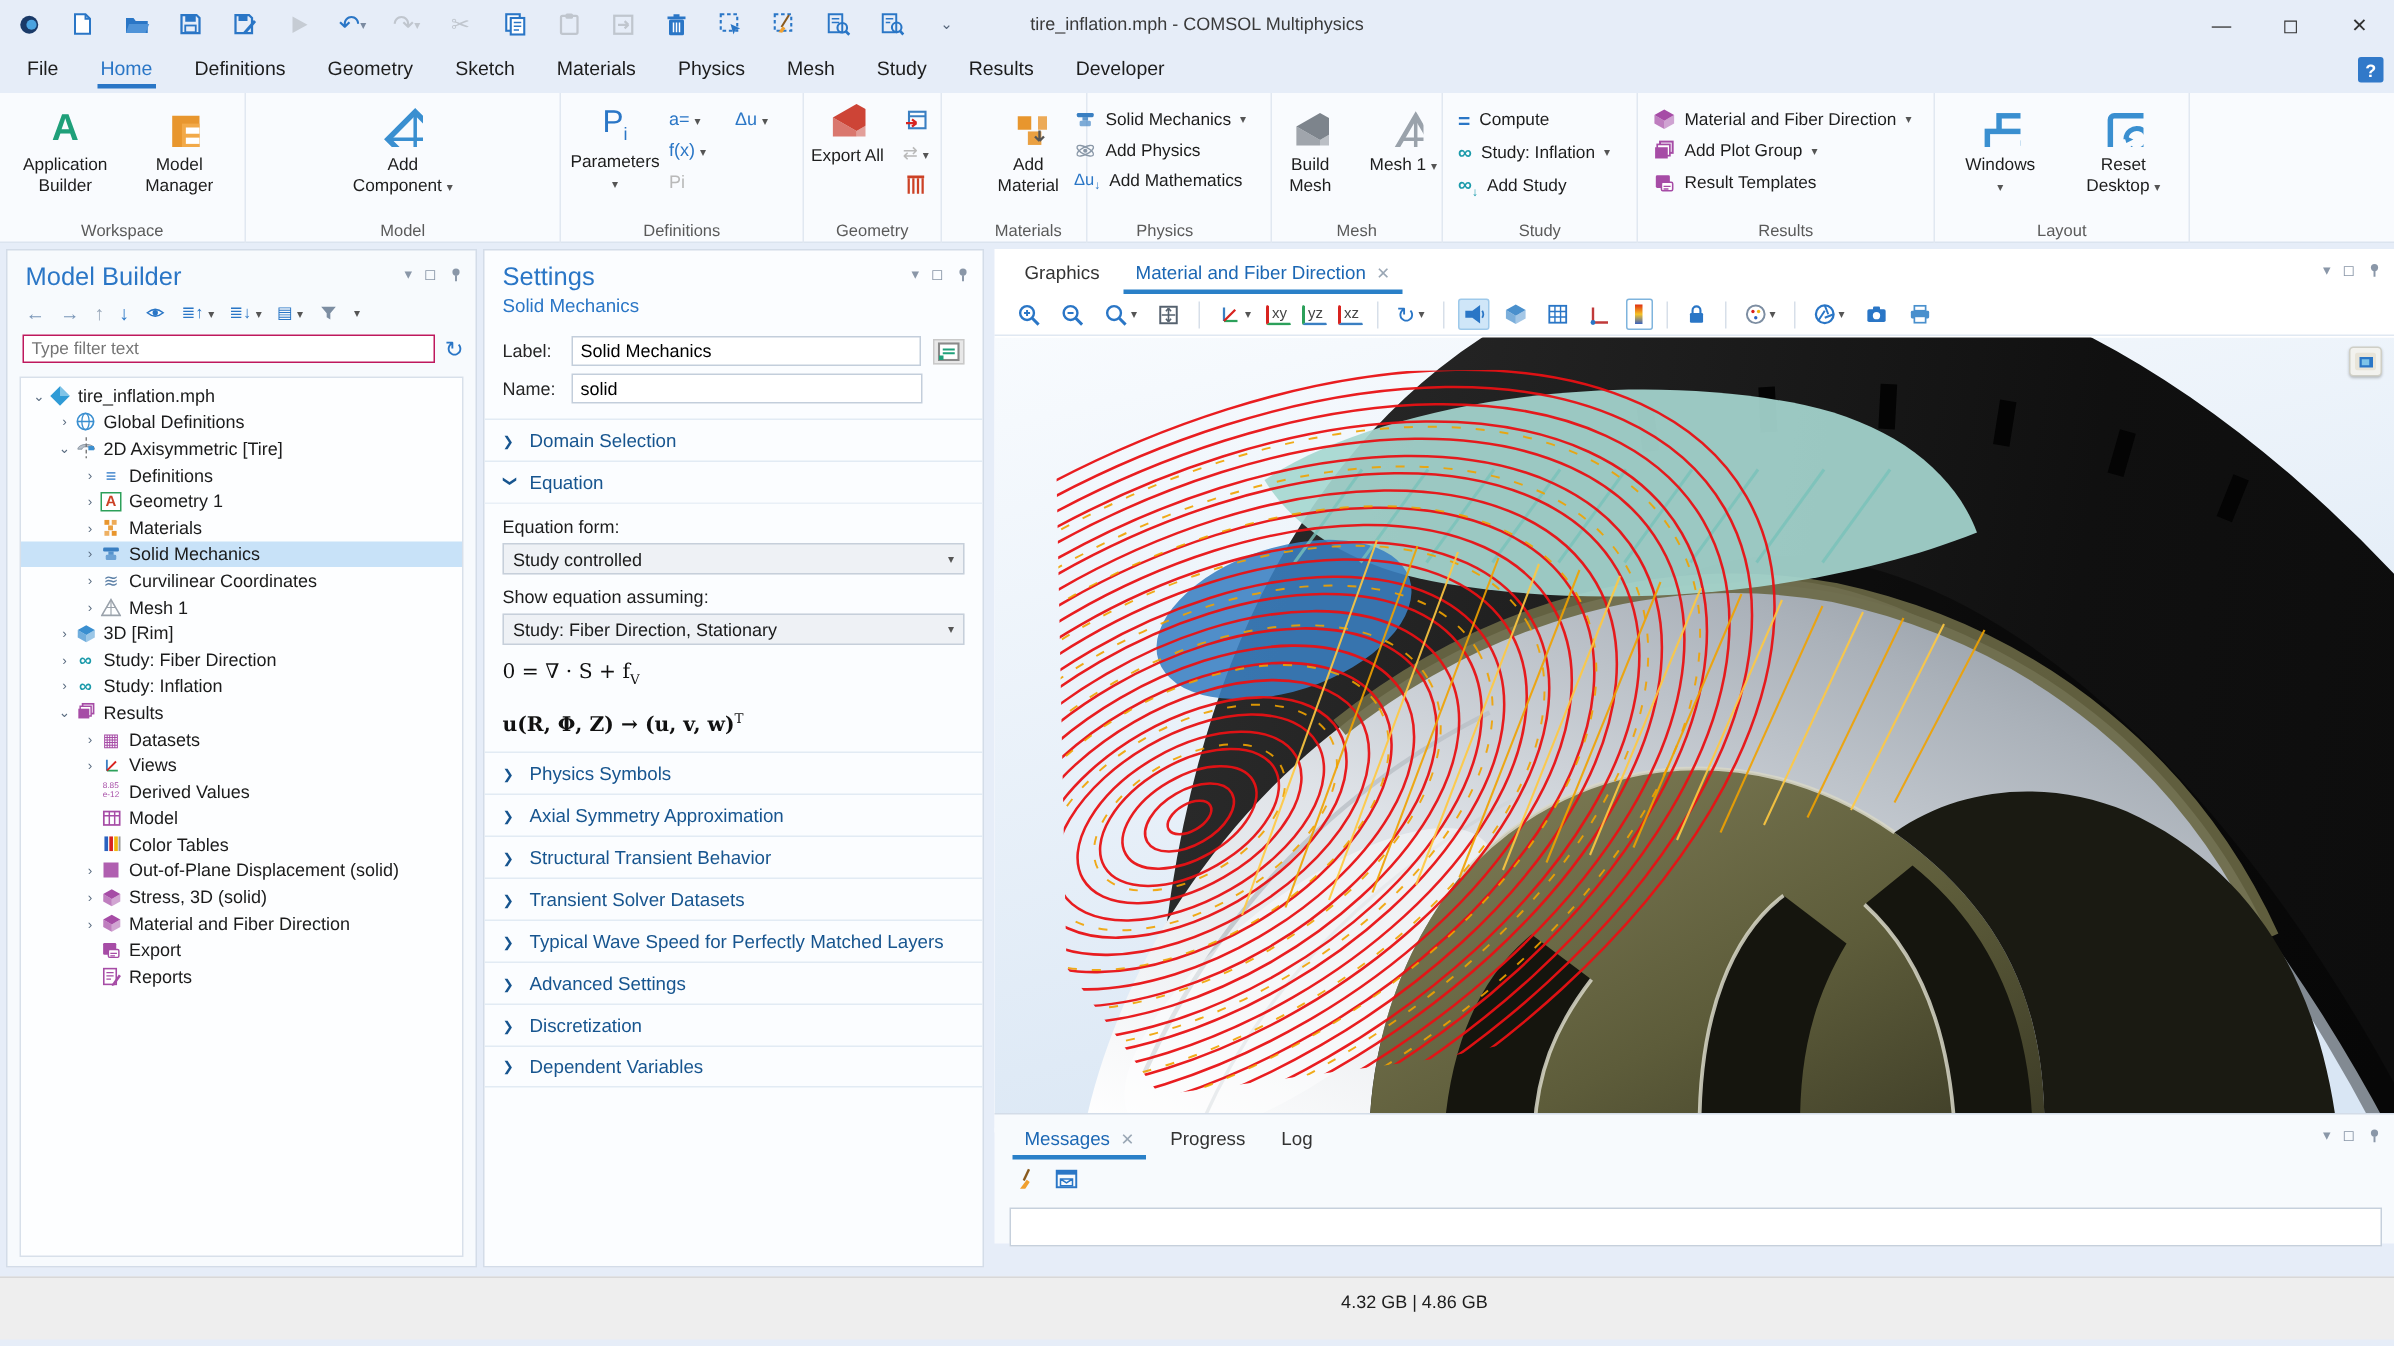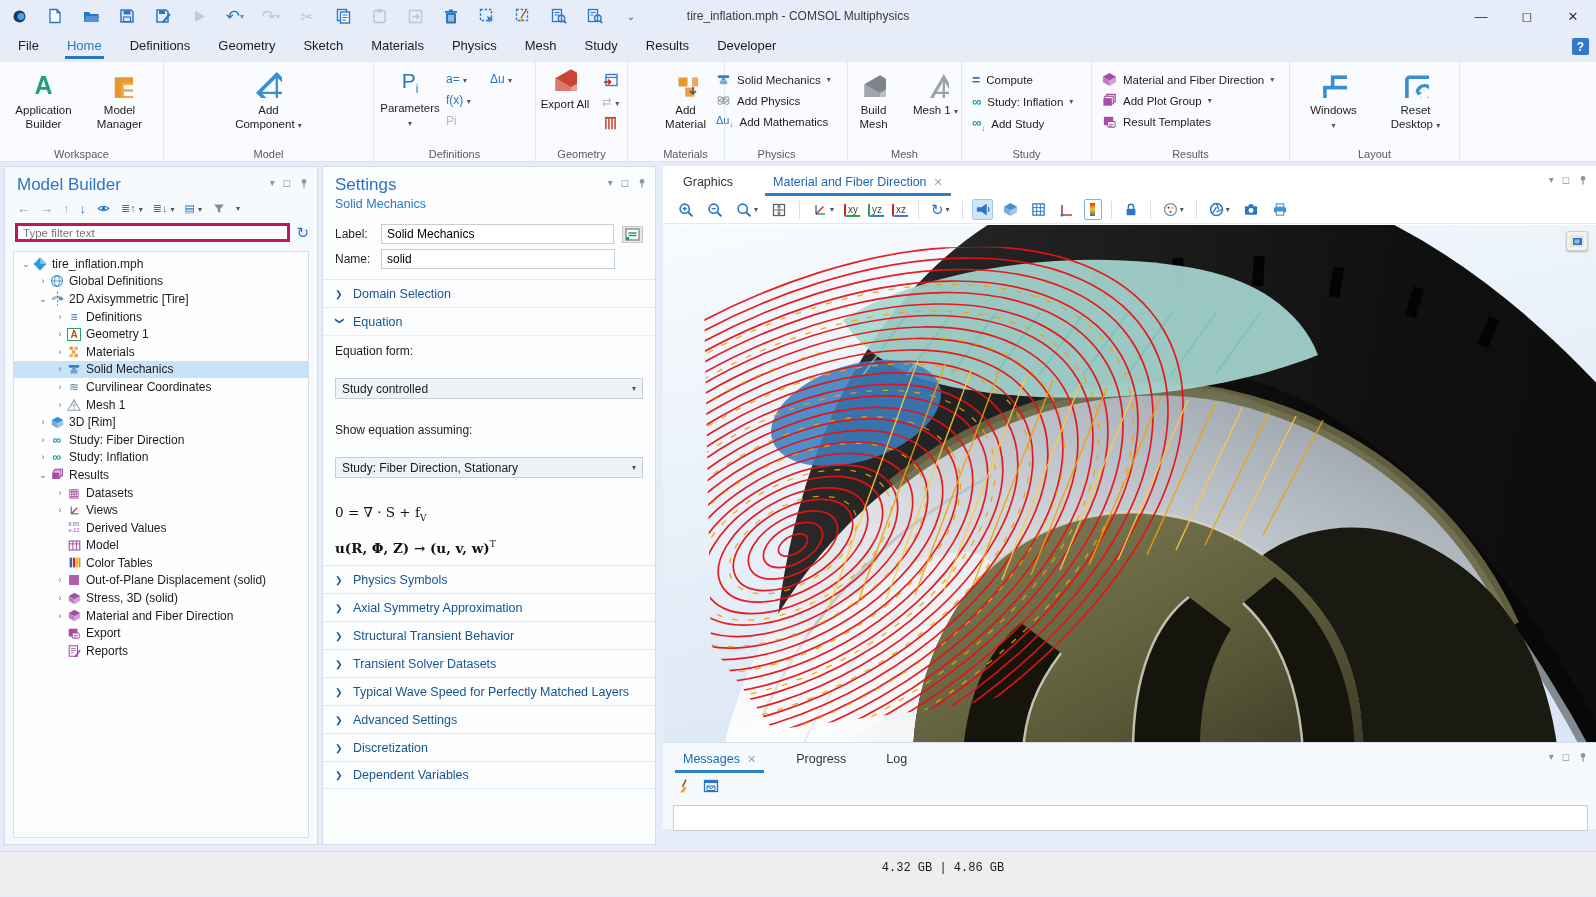--- a/index.html
+++ b/index.html
@@ -31,53 +31,53 @@
   .chev { font-size:8px; color:#555; }
   .smallcol { display:flex; flex-direction:column; gap:7px; padding-top:10px; }
   .dis { color:#b9b9b9 !important; }
   
   .panel { position:absolute; background:#f7fafd; border:1px solid #d3dce8; }
   .phead { font-size:17px; color:#2a76c6; padding:8px 0 2px 12px; }
   .pctrl { position:absolute; top:10px; right:8px; display:flex; gap:8px; color:#8a97a8; font-size:10px; align-items:center; }
   
   #mb-toolbar { display:flex; align-items:center; gap:10px; padding:4px 0 4px 12px; font-size:13px; }
   #mb-filter-row { display:flex; align-items:center; gap:6px; padding:3px 8px 4px 10px; }
-  #mb-filter { flex:1; height:19px; border:3px solid #be185d; background:#fff; font-size:11.5px; padding:0 5px; color:#444; font-family:"Liberation Sans",sans-serif; }
+  #mb-filter { flex:1; height:19px; border:1px solid #be185d; background:#fff; font-size:11.5px; padding:0 5px; color:#444; font-family:"Liberation Sans",sans-serif; }
   #tree { position:absolute; left:8px; right:8px; top:84px; bottom:6px; background:#fdfeff; border:1px solid #d8e0ea; overflow:hidden; padding-top:3px; }
   .trow { display:flex; align-items:center; height:17.6px; font-size:12px; color:#1b1b1b; white-space:nowrap; }
   .trow.sel { background:#c8e2f8; }
   .texp { width:12px; text-align:center; color:#5a6c80; font-size:9px; flex:none; }
   .ticon { width:16px; height:14px; flex:none; display:flex; align-items:center; justify-content:center; margin-right:4px; }
   
   .set-row { display:flex; align-items:center; gap:8px; padding:5px 12px 0 12px; }
   .set-row label { width:38px; font-size:12px; }
   .set-input { flex:1; height:20px; border:1px solid #c3cedb; background:#fff; font-size:12px; padding:0 5px; font-family:"Liberation Sans",sans-serif; }
   .sec { display:flex; align-items:center; gap:8px; height:28px; border-top:1px solid #e2ebf4; padding-left:12px; color:#17558f; font-size:12.5px; }
   .sec .sc { color:#17558f; font-size:9px; width:10px; }
   .eq-label { font-size:12px; color:#1d1d1d; padding:8px 12px 4px 12px; }
-  .dropdown { margin:16px 12px; height:21px; background:#eef1f5; border:1px solid #c6cfda; display:flex; align-items:center; padding:0 6px; font-size:12px; justify-content:space-between; color:#1a1a1a; }
+  .dropdown { margin:0 12px; height:21px; background:#eef1f5; border:1px solid #c6cfda; display:flex; align-items:center; padding:0 6px; font-size:12px; justify-content:space-between; color:#1a1a1a; }
   .equation { font-family:"DejaVu Serif", serif; font-size:13.5px; padding:10px 12px 2px 12px; color:#111; }
   
-  #gfx-tabs, #msg-tabs { display:flex; align-items:flex-end; height:30px; padding-left:10px; gap:20px; }
+  #gfx-tabs, #msg-tabs { display:flex; align-items:flex-end; height:30px; padding-left:10px; gap:4px; }
   .tab { padding:6px 10px 7px 10px; font-size:12.5px; color:#333; position:relative; display:flex; gap:7px; align-items:center; }
   .tab.active { color:#1b67b4; }
   .tab.active:after { content:""; position:absolute; left:2px; right:2px; bottom:0; height:3px; background:#2a80c8; }
   .tab .x { color:#9aa7b5; font-size:11px; }
   #gfx-toolbar { display:flex; align-items:center; gap:7px; height:28px; padding-left:12px; border-bottom:1px solid #e0e8f2; }
   .gsep { width:1px; height:18px; background:#d7dfe9; margin:0 2px; }
   .gbtn { display:flex; align-items:center; gap:2px; padding:2px 2px; border:1px solid transparent; border-radius:2px; }
   .gbtn.on { background:#cfe6f8; border-color:#9ec9ea; }
   .gbtn.box { border-color:#7fb4dd; }
   #viewport { position:absolute; left:0px; top:59px; right:0px; bottom:0px; }
   #plot-thumb { position:absolute; top:6px; right:8px; width:22px; height:20px; background:#f2f2ee; border:1px solid #cfcfc6; border-radius:3px; box-shadow:0 1px 2px rgba(0,0,0,.25); display:flex; align-items:center; justify-content:center; }
   
   #msg-toolbar { display:flex; align-items:center; gap:10px; padding:5px 0 4px 14px; }
   #msg-box { position:absolute; left:10px; right:8px; top:62px; height:26px; background:#fff; border:1px solid #c6d0dc; }
   
-  #statusbar { position:absolute; left:0; top:851px; width:1596px; height:42px; background:#eeeeee; border-top:1px solid #d8d8d8;font-family:Liberation Mono, monospace; }
+  #statusbar { position:absolute; left:0; top:851px; width:1596px; height:42px; background:#eeeeee; border-top:1px solid #d8d8d8; }
   #statusbar .mem { position:absolute; top:9px; left:0; width:1596px; text-align:center; transform:translateX(145px); font-size:12px; color:#1d1d1d; }
   svg.ic { display:block; }
   .u { line-height:1; }
 </style>
 </head>
 <body>
 
 <svg width="0" height="0" style="position:absolute">
   <defs>
     <linearGradient id="gLegend" x1="0" y1="0" x2="0" y2="1">

